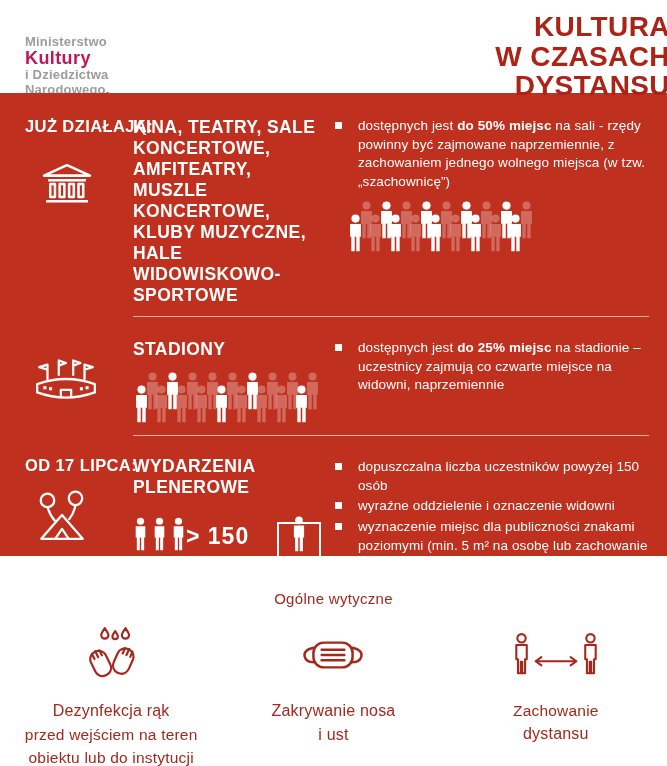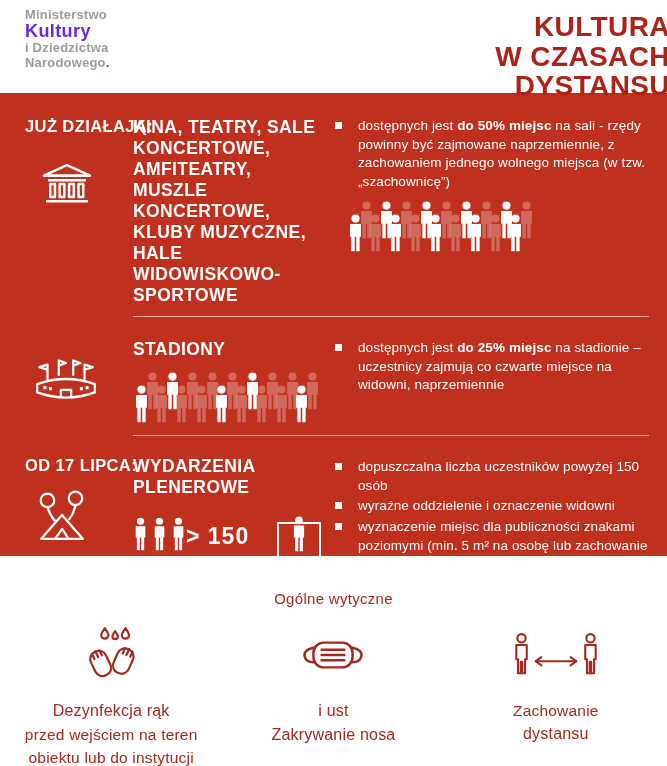--- a/index.html
+++ b/index.html
@@ -5,23 +5,23 @@
   html,body{margin:0;padding:0;}
   body{
     width:667px;height:766px;position:relative;background:#ffffff;
     font-family:"Liberation Sans","DejaVu Sans",sans-serif;
     overflow:hidden;
     -webkit-font-smoothing:antialiased;
   }
   *{box-sizing:border-box;}
 
   
-  .logo{position:absolute;left:25px;top:8px;line-height:1.08;letter-spacing:.2px;}
+  .logo{position:absolute;left:25px;top:35px;line-height:1.08;letter-spacing:.2px;}
   .logo .g{font-size:13px;font-weight:700;color:#9c9c9c;}
-  .logo .r{font-size:18px;font-weight:800;color:#6d28d9;letter-spacing:.4px;}
+  .logo .r{font-size:18px;font-weight:800;color:#be185d;letter-spacing:.4px;}
   .logo .dot{color:#c3271b;font-weight:800;}
 
   .title{
     position:absolute;right:-3px;top:12px;z-index:3;text-align:right;
     font-size:28px;font-weight:800;color:#ac2317;line-height:1.06;letter-spacing:.4px;
   }
 
   
   .red-block{
     position:absolute;top:93px;left:0;width:667px;height:463px;
@@ -478,22 +478,22 @@
         <svg width="68" height="42" viewBox="0 0 66 40" fill="none" stroke="currentColor" stroke-width="2.4" stroke-linecap="round" stroke-linejoin="round">
           <rect x="14" y="8" width="38" height="24" rx="10"></rect>
           <line x1="22" y1="15" x2="44" y2="15"></line>
           <line x1="22" y1="20" x2="44" y2="20"></line>
           <line x1="22" y1="25" x2="44" y2="25"></line>
           <path d="M14 13 Q4 15 5.5 21.5 Q6.8 27 14 27"></path>
           <path d="M52 13 Q62 15 60.5 21.5 Q59.2 27 52 27"></path>
         </svg>
       </div>
       <div class="f-text">
+        <div class="b">Zakrywanie nosa</div>
         <div class="b">i ust</div>
-        <div class="b">Zakrywanie nosa</div>
       </div>
     </div>
 
     <div class="f-col">
       <div class="f-icon">
         <svg width="94" height="46" viewBox="0 0 90 44" fill="none" stroke="currentColor" stroke-width="2" stroke-linecap="round" stroke-linejoin="round">
           <circle cx="12" cy="6" r="4"></circle>
           <path d="M7 12.5 H17 V26 H15.4 V39.5 H12.7 V28.5 H11.3 V39.5 H8.6 V26 H7 Z"></path>
           <circle cx="78" cy="6" r="4"></circle>
           <path d="M73 12.5 H83 V26 H81.4 V39.5 H78.7 V28.5 H77.3 V39.5 H74.6 V26 H73 Z"></path>

